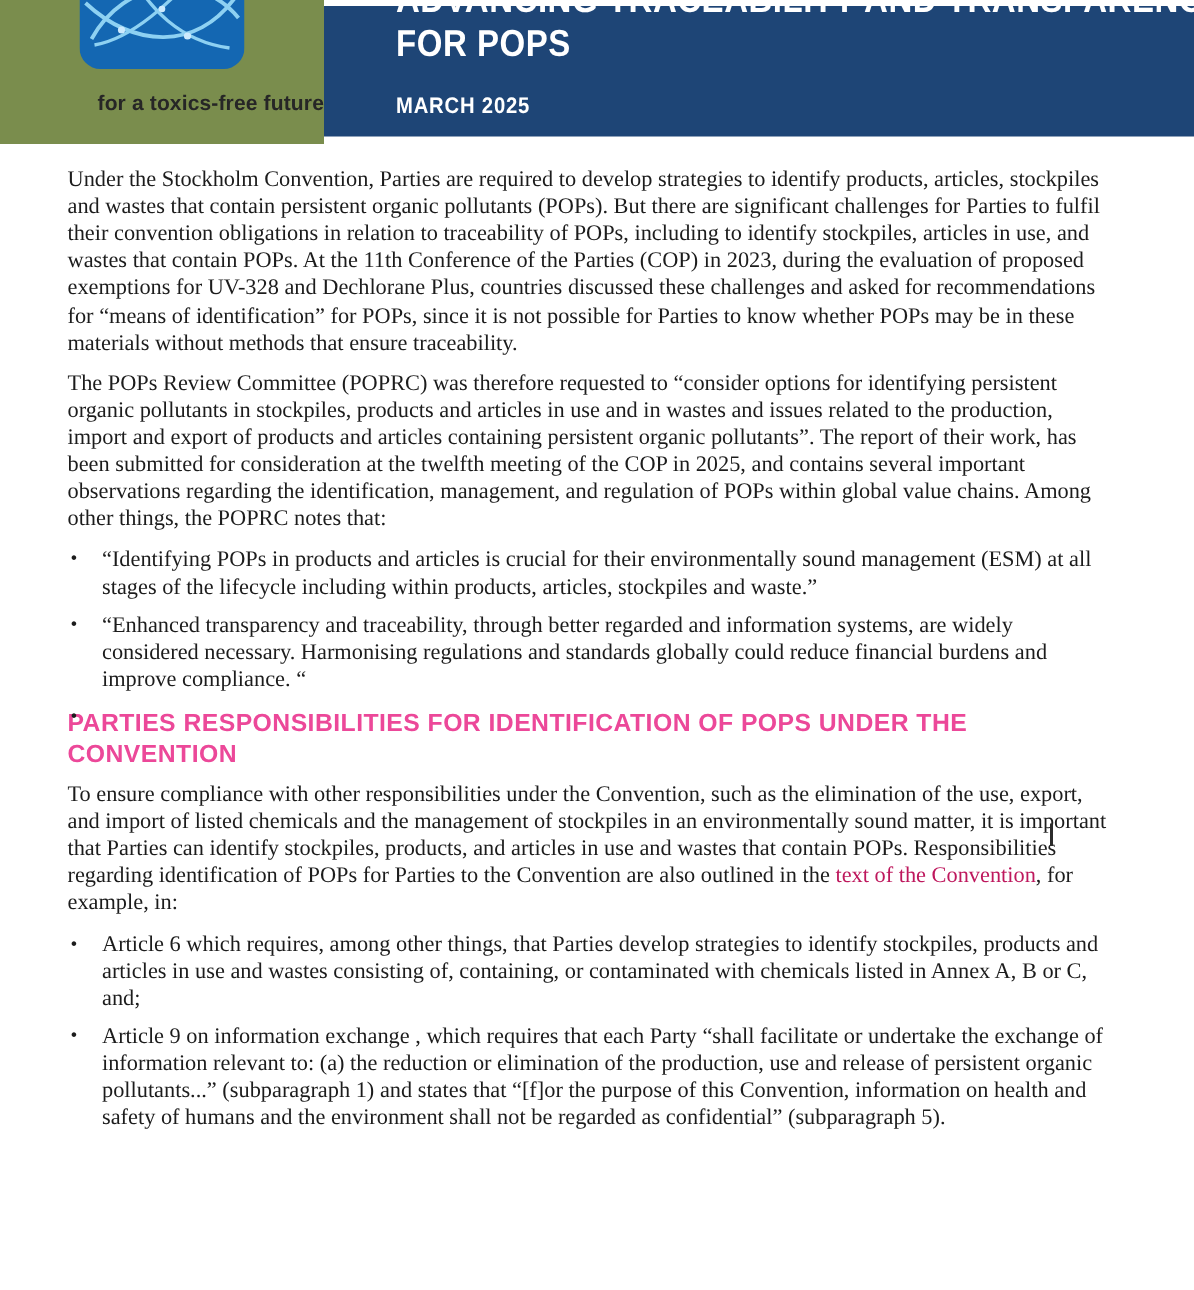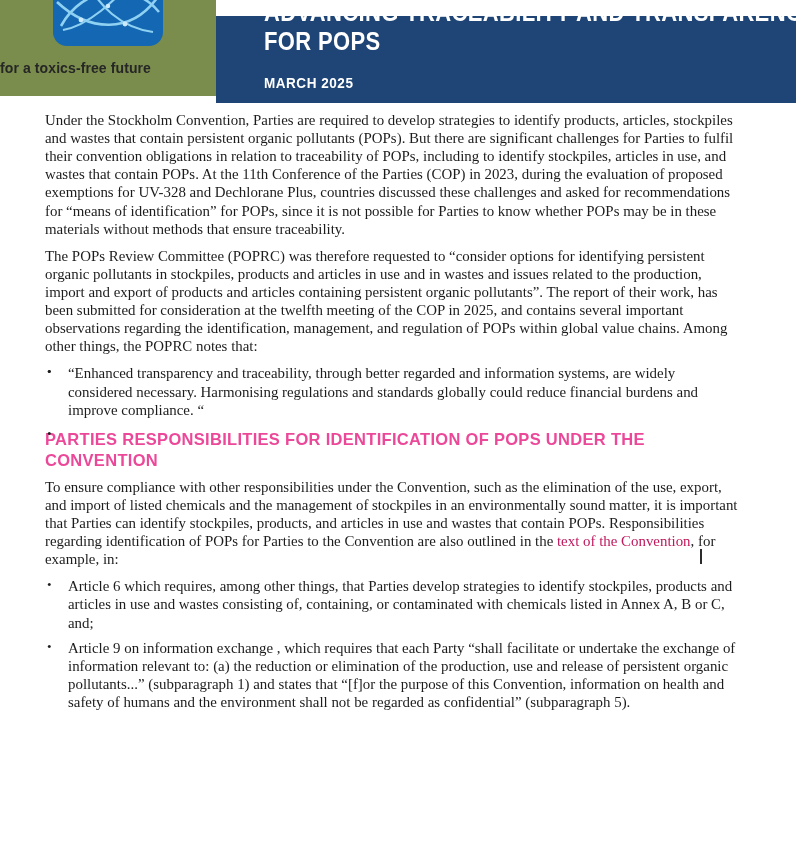--- a/index.html
+++ b/index.html
@@ -11,29 +11,29 @@
     font-family:"Liberation Serif", serif;
     color:#1c1c1c;
   }
   
   .header{position:relative;width:796px;height:96px;}
   .green-panel{
     position:absolute;left:0;top:0;width:216px;height:96px;
     background:#7a8d4d;overflow:hidden;
   }
   .navy-panel{
-    position:absolute;left:216px;top:16px;width:580px;height:87px;
+    position:absolute;left:216px;top:4px;width:580px;height:87px;
     background:#1e4576;overflow:hidden;
   }
   .logo{
     position:absolute;left:53px;top:-32px;width:110px;height:78px;
   }
   .tagline{
     position:absolute;left:0;top:60px;width:216px;
-    text-align:left;
+    text-align:right;
     font-family:"Liberation Sans", sans-serif;
     font-weight:700;font-size:14px;color:#262626;
     letter-spacing:.1px;
   }
   .title-block{
     position:absolute;left:48px;top:-18px;
     font-family:"Liberation Sans", sans-serif;
     font-weight:700;color:#ffffff;
     font-size:25px;line-height:29px;letter-spacing:.4px;
     transform:scaleX(.88);transform-origin:0 0;
@@ -106,20 +106,21 @@
 
   <div class="content">
 
     <p class="body-par">Under the Stockholm Convention, Parties are required to develop strategies to identify products, articles, stockpiles and wastes that contain persistent organic pollutants (POPs). But there are significant challenges for Parties to fulfil their convention obligations in relation to traceability of POPs, including to identify stockpiles, articles in use, and wastes that contain POPs. At the 11th Conference of the Parties (COP) in 2023, during the evaluation of proposed exemptions for UV-328 and Dechlorane Plus, countries discussed these challenges and asked for recommendations for “means of identification” for POPs, since it is not possible for Parties to know whether POPs may be in these materials without methods that ensure traceability.</p>
 
     <p class="body-par">The POPs Review Committee (POPRC) was therefore requested to “consider options for identifying persistent organic pollutants in stockpiles, products and articles in use and in wastes and issues related to the production, import and export of products and articles containing persistent organic pollutants”. The report of their work, has been submitted for consideration at the twelfth meeting of the COP in 2025, and contains several important observations regarding the identification, management, and regulation of POPs within global value chains. Among other things, the POPRC notes that:</p>
 
     <ul class="doc-list">
       <li>
         <span class="bullet">•</span>
+        <span>“Identifying POPs in products and articles is crucial for their environmentally sound management (ESM) at all stages of the lifecycle including within products, articles, stockpiles and waste.”</span>
       </li>
       <li>
         <span class="bullet">•</span>
         <span>“Enhanced transparency and traceability, through better regarded and information systems, are widely considered necessary. Harmonising regulations and standards globally could reduce financial burdens and improve compliance. “</span>
       </li>
       <li>
         <span class="bullet">•</span>
       </li>
     </ul>
 

